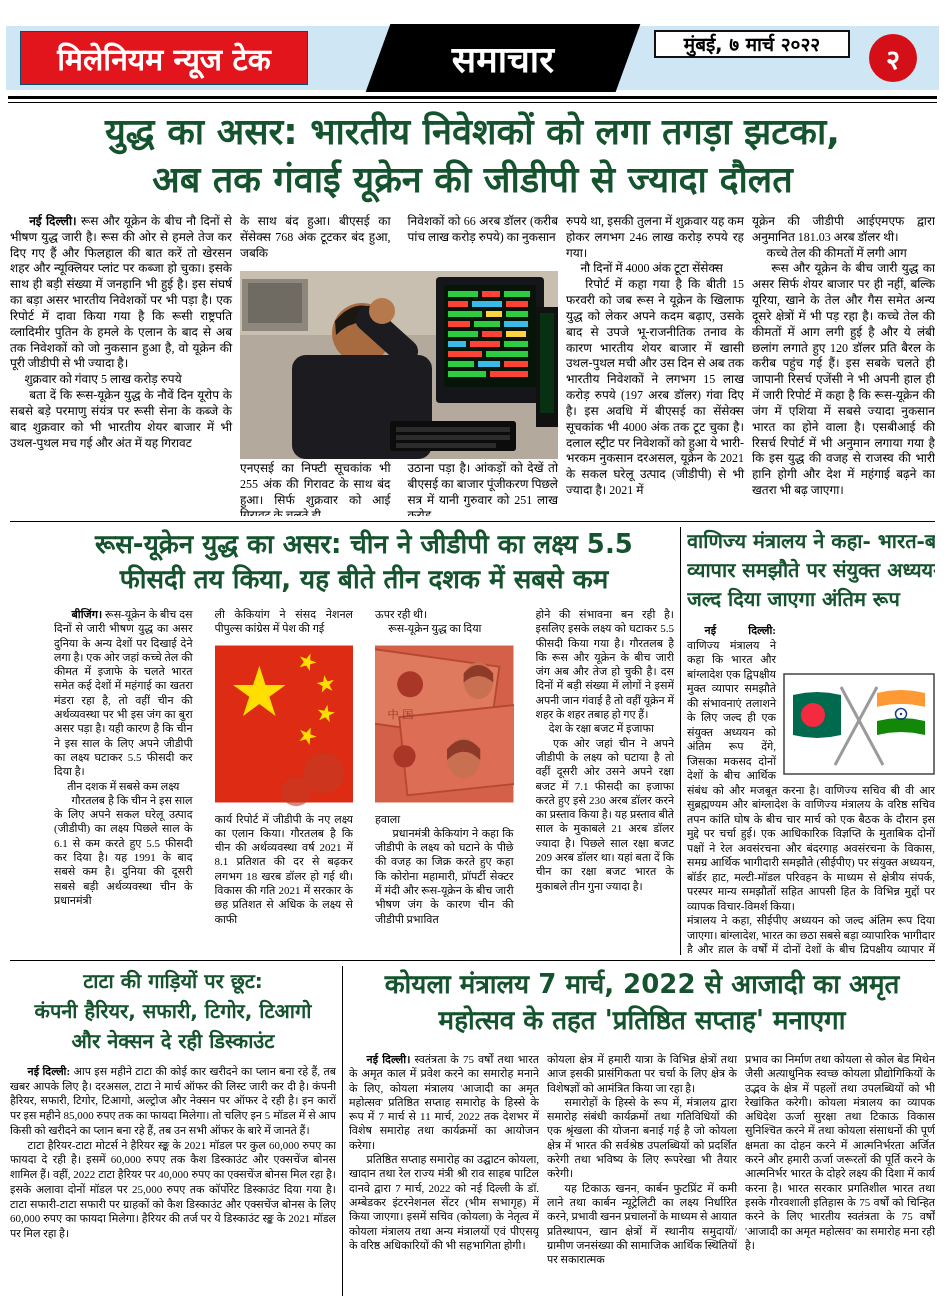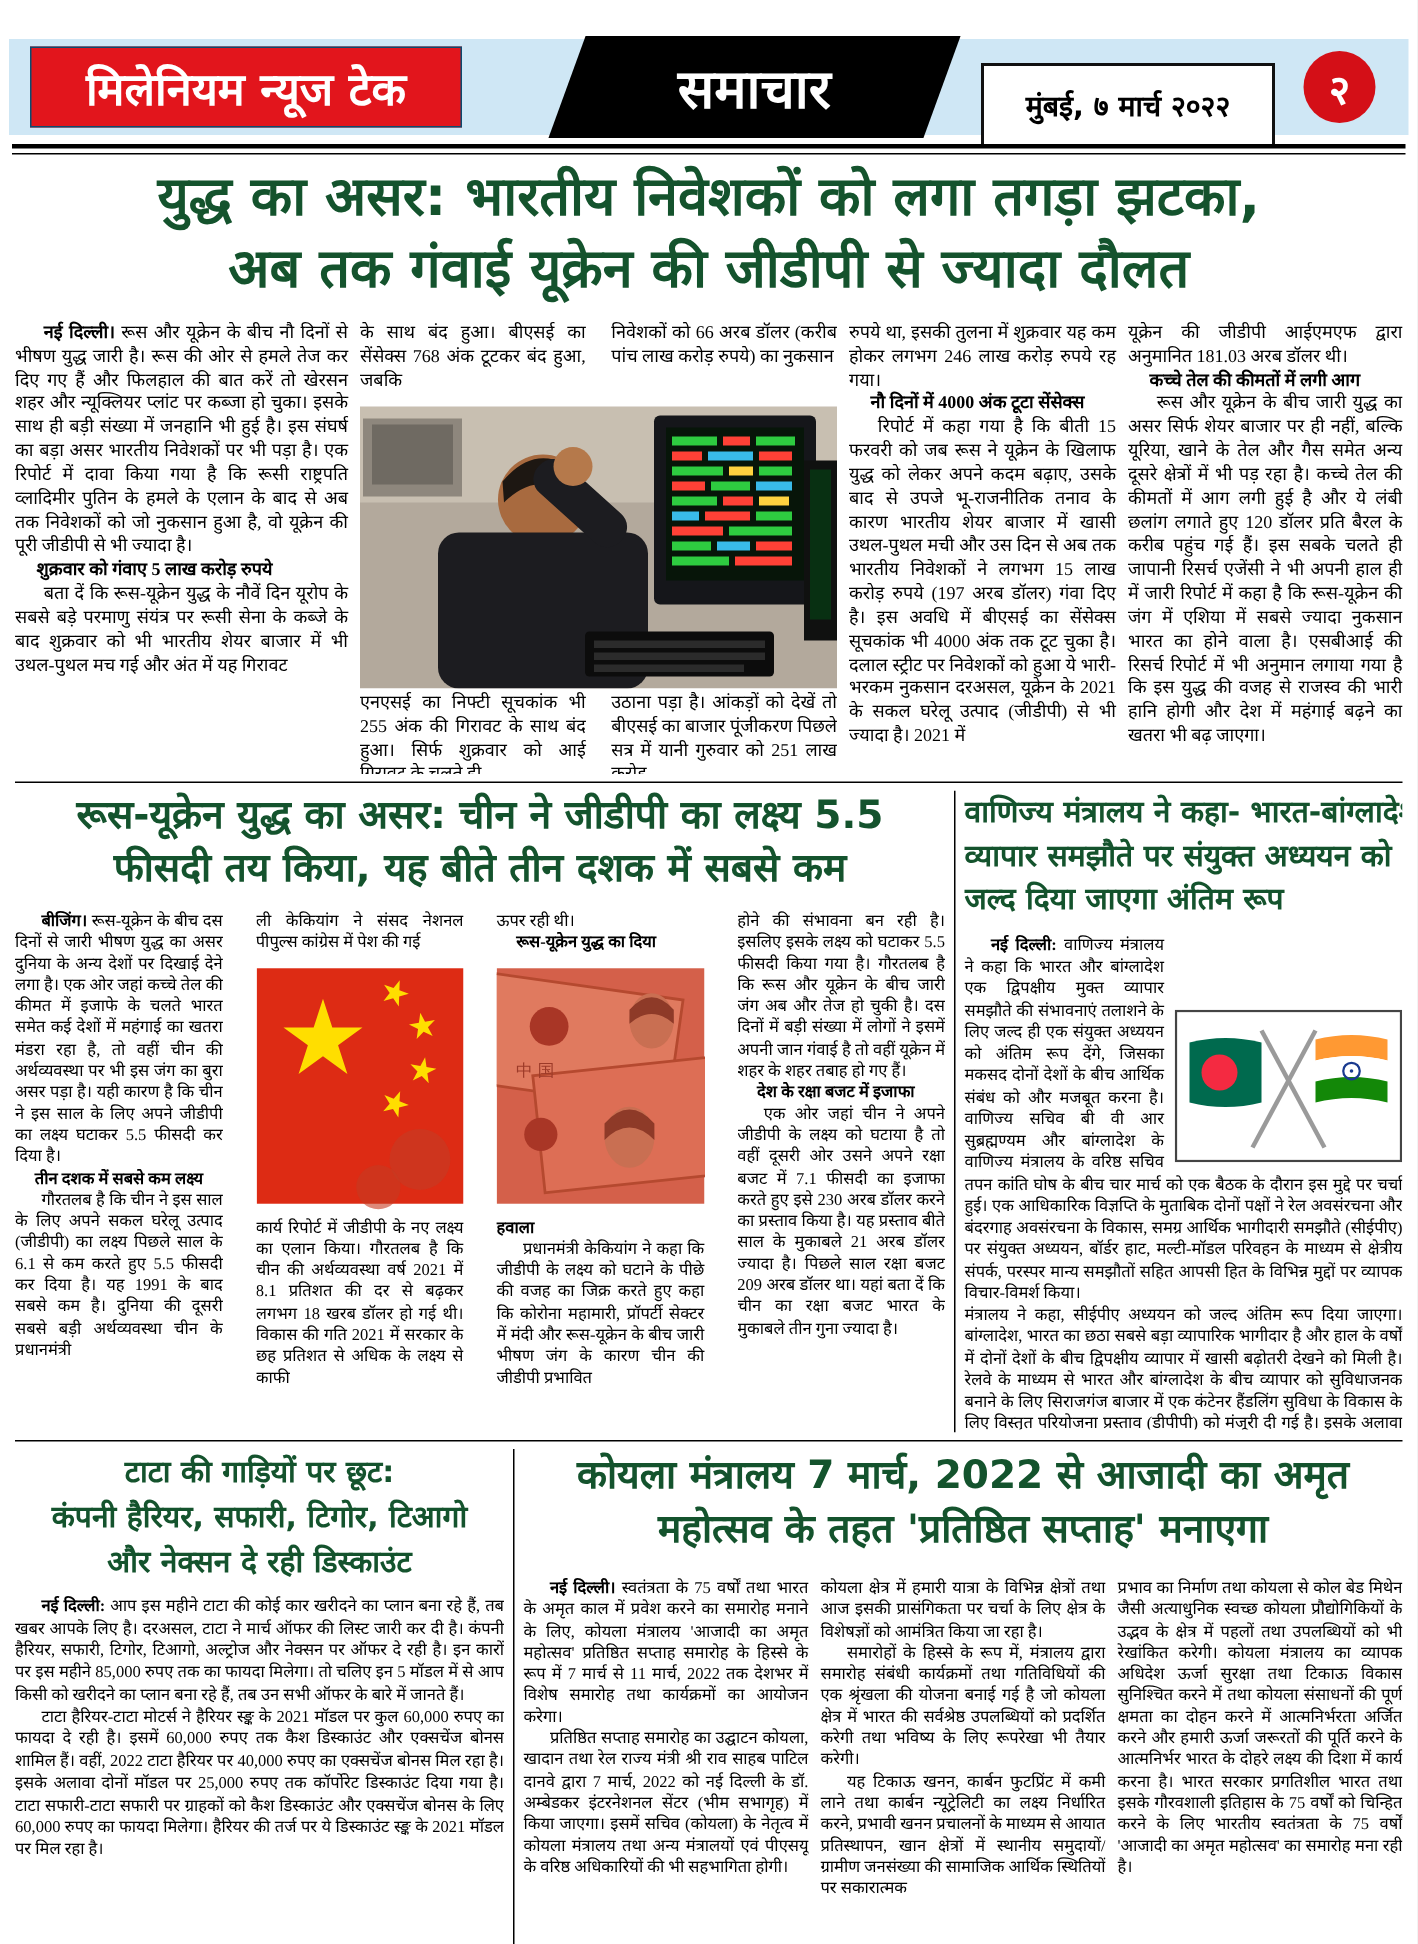--- a/index.html
+++ b/index.html
@@ -19,54 +19,54 @@
   }
   .section-band {
     position:absolute; left:372px; top:-2px; width:250px; height:68px;
     background:#000; transform:skewX(-20deg); display:flex; align-items:center; justify-content:center;
   }
   .section-band span {
     transform:skewX(20deg); color:#fff; font-family:"DejaVu Sans","Liberation Sans",sans-serif;
     font-weight:bold; font-size:36px;
   }
   .date-box {
-    position:absolute; left:648px; top:16px; width:196px; height:56px;
+    position:absolute; left:648px; top:4px; width:196px; height:28px;
     background:#fff; border:2px solid #111; display:flex; align-items:center; justify-content:center;
     font-family:"DejaVu Sans","Liberation Sans",sans-serif; font-weight:bold; font-size:19px;
   }
   .page-circle {
     position:absolute; right:22px; top:8px; width:48px; height:48px; border-radius:50%;
     background:#d40f17; color:#fff; display:flex; align-items:center; justify-content:center;
     font-family:"DejaVu Sans","Liberation Sans",sans-serif; font-weight:bold; font-size:27px;
   }
   .rule-double { position:absolute; left:8px; right:8px; top:96px; height:7px;
     border-top:3px solid #000; border-bottom:1px solid #000; }
   
   .content { position:absolute; left:10px; right:10px; top:108px; }
   .hl { font-family:"DejaVu Sans","Liberation Sans",sans-serif; font-weight:800; color:#14532d; }
   .hl div { white-space:nowrap; overflow:hidden; }
   .bt { text-align:justify; }
   .p { text-indent:1.6em; }
-  .sub { font-weight:bold; text-indent:1.2em; }
+  .sub { font-weight:normal; text-indent:1.2em; }
   .loc { font-weight:bold; }
   .hrule { border-top:1.5px solid #000; margin:5px 0; }
   .vline { width:1px; background:#000; align-self:stretch; margin:0 6px; }
   
   .lead-hl { text-align:center; font-size:36px; line-height:1.32; height:100px; }
   .lead-body { display:flex; gap:8px; height:302px; overflow:hidden; margin-top:6px;
     font-size:12px; line-height:1.32; }
   .lead-c1 { width:222px; flex:none; }
   .lead-mid { width:318px; flex:none; display:flex; flex-direction:column; }
   .lead-mid-row { display:flex; gap:17px; flex:1; overflow:hidden; }
   .lead-mid-row p { flex:1; }
   .lead-c4 { width:178px; flex:none; }
   .lead-c5 { flex:1; }
   .trader-img { width:318px; height:188px; flex:none; margin:2px 0; }
   
-  .mid { display:flex; height:428px; overflow:hidden; margin-top:2px; }
+  .mid { display:flex; height:428px; overflow:hidden; margin-top:2px;margin-left:44px; }
   .china { width:620px; flex:none; }
   .china-hl { text-align:center; font-size:26px; line-height:1.35; height:76px; }
   .china-body { display:flex; gap:22px; height:342px; overflow:hidden; margin-top:4px;
     font-size:11px; line-height:1.3; }
   .china-body > div { flex:1; overflow:hidden; }
   .china-img { width:100%; height:170px; display:block; margin:3px 0; }
   .trade { flex:1; overflow:hidden; }
   .trade-hl { font-size:20px; line-height:1.45; height:92px; text-align:left; }
   .trade-body { font-size:11px; line-height:1.32; height:330px; overflow:hidden; margin-top:4px; }
   .flagbox { float:right; width:152px; height:102px; margin:50px 0 4px 7px; }

